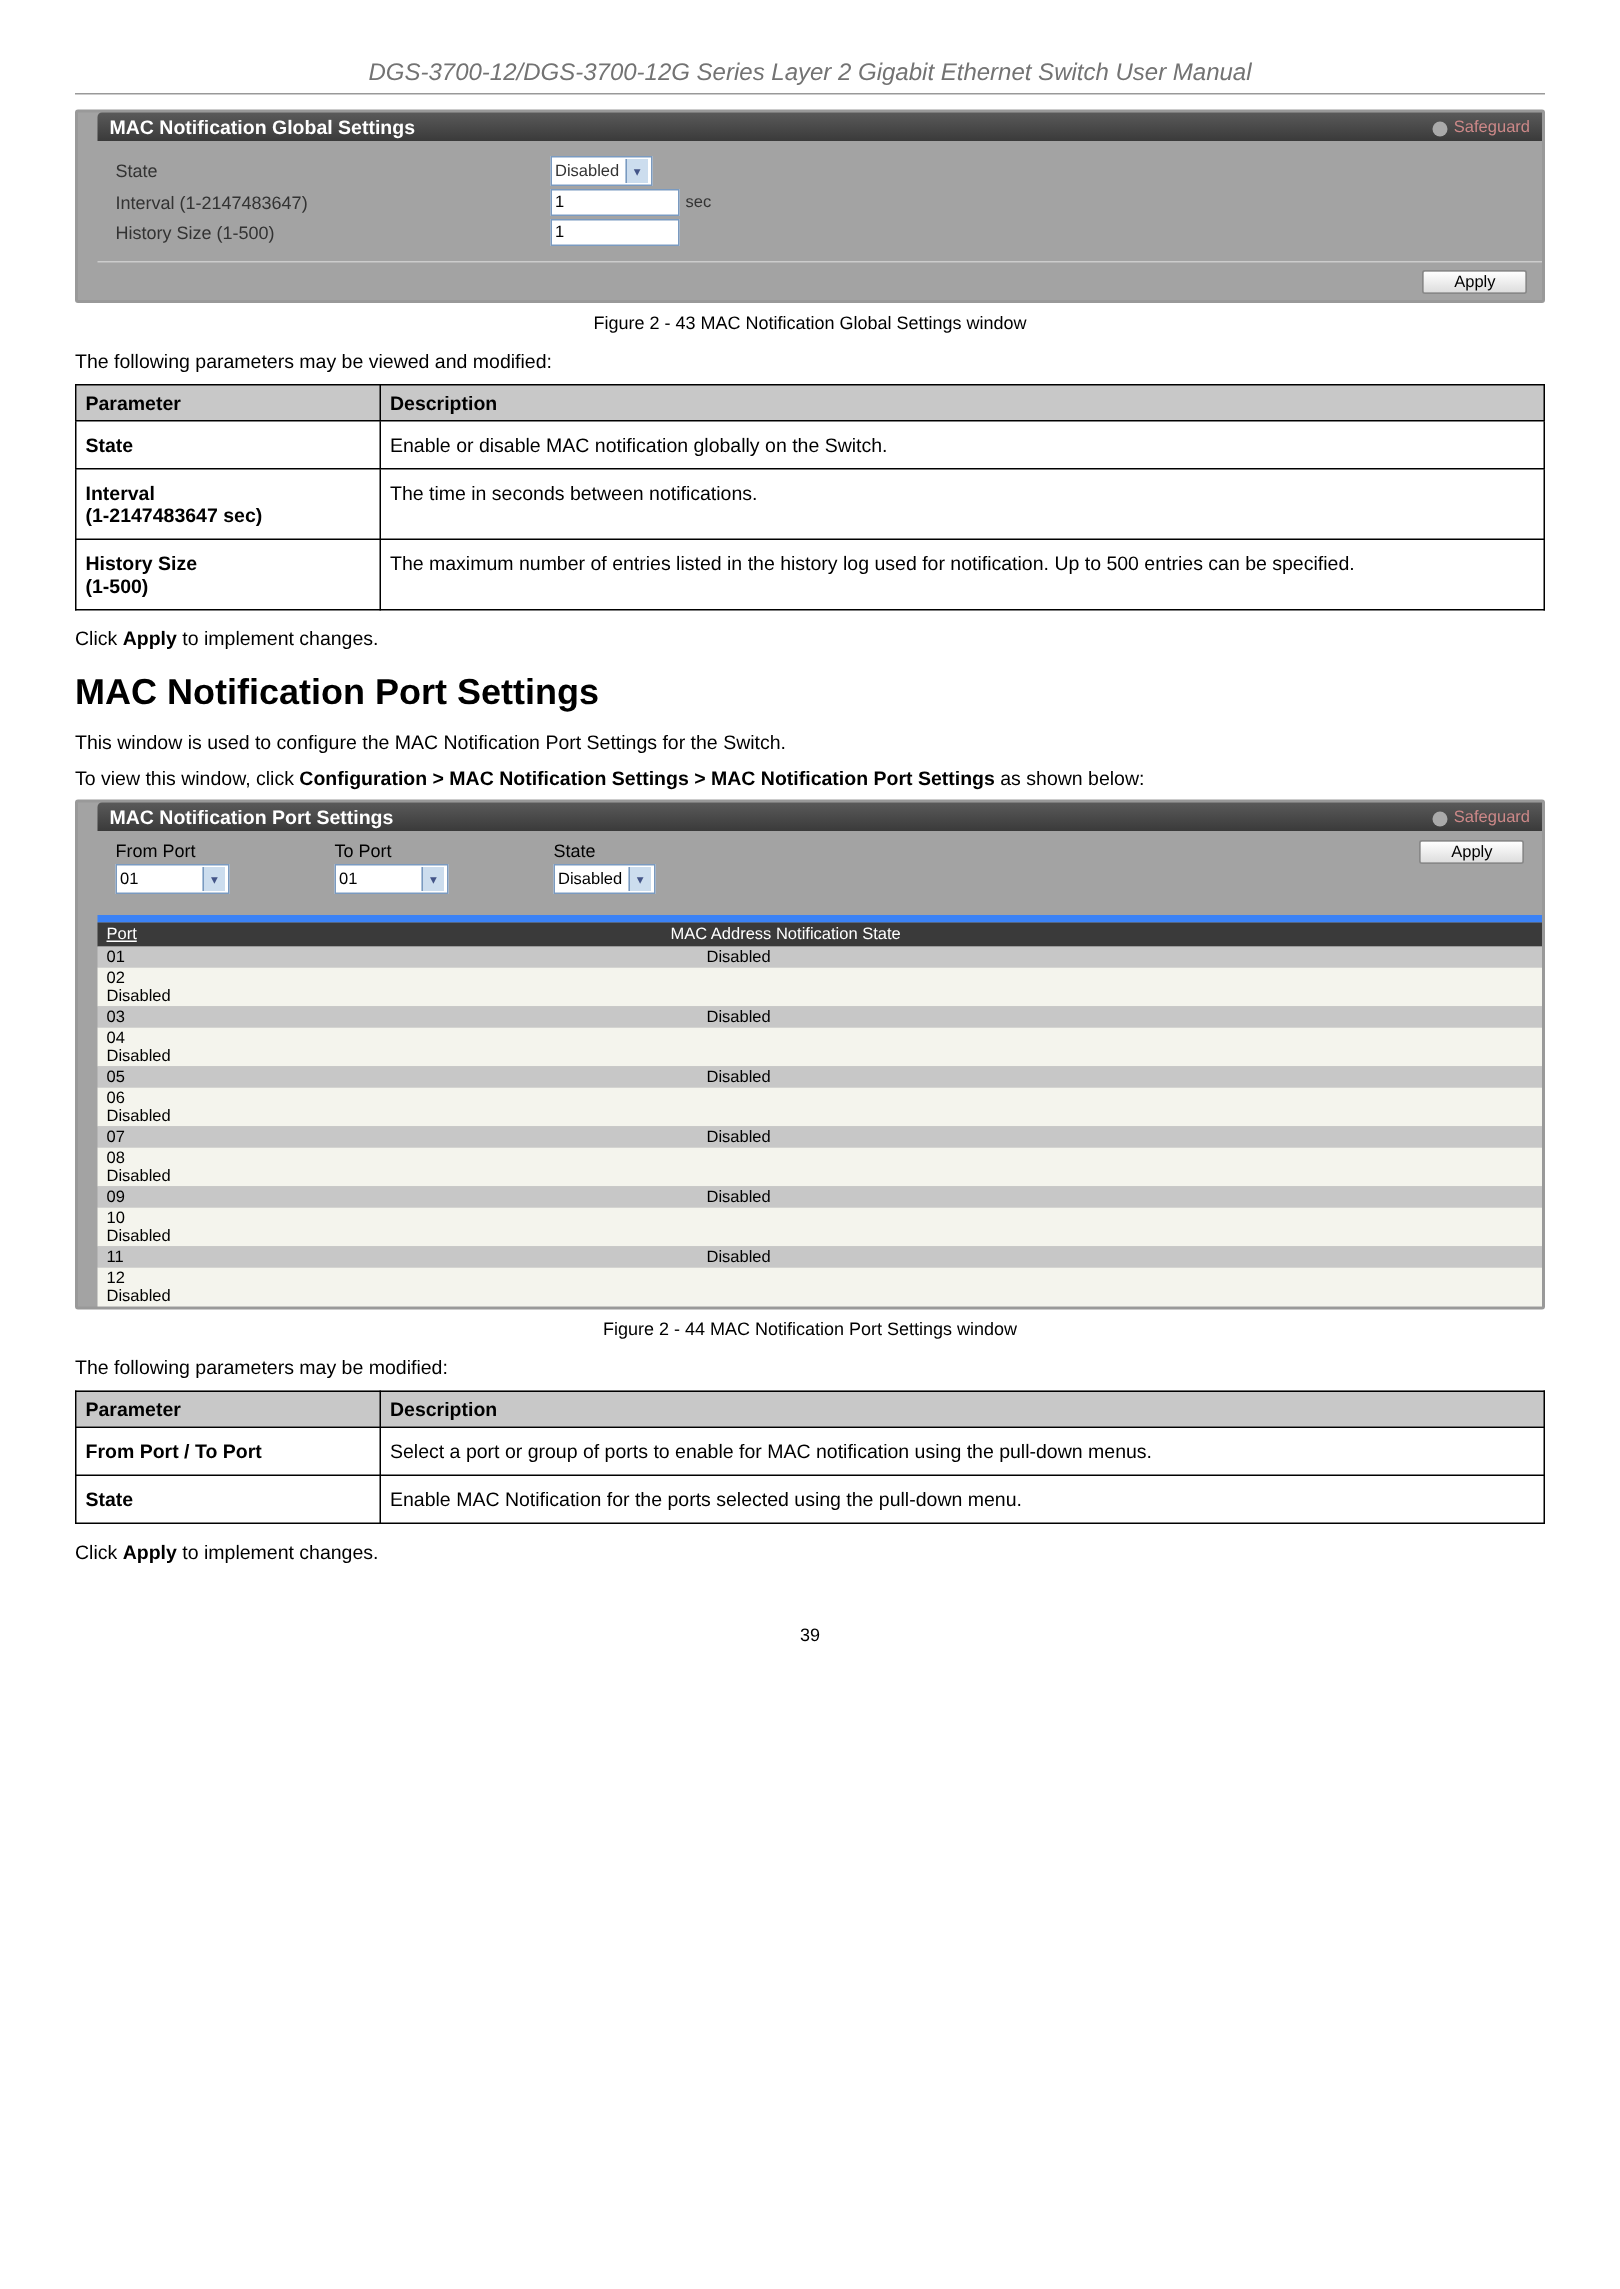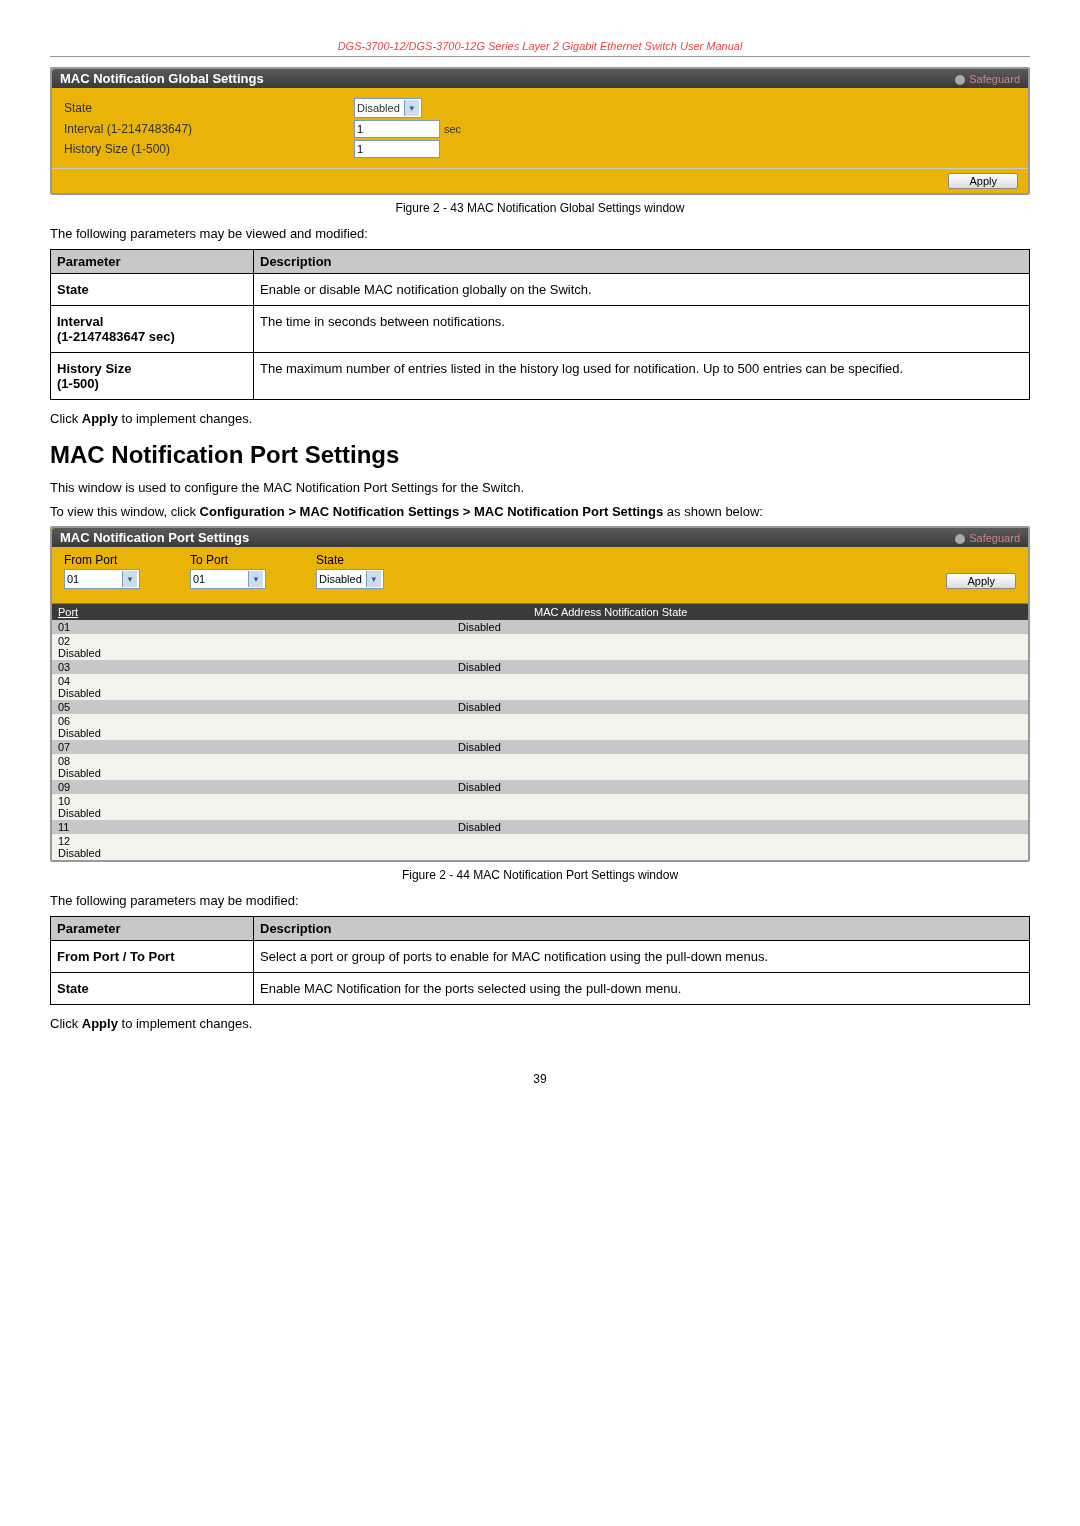--- a/index.html
+++ b/index.html
@@ -7,31 +7,32 @@
     padding: 40px 50px;
     font-family: Arial, Helvetica, sans-serif;
     font-size: 13px;
     color: #000;
     background: #fff;
     width: 980px;
   }
   .manual-header {
     text-align: center;
     font-style: italic;
-    color: #ef4444;
-    font-size: 11px;
+    color: #737373;
+    font-size: 16px;
     padding-bottom: 4px;
     border-bottom: 1px solid #999;
     margin-bottom: 10px;
   }
   .panel {
     border: 2px solid #999;
     border-radius: 2px;
-    background: #eab308;
+    background: #a3a3a3;
     margin-bottom: 6px;
+    padding-left: 13px;
   }
   .panel-header {
     background: linear-gradient(#5a5a5a,#3a3a3a);
     color: #fff;
     font-weight: bold;
     font-size: 13px;
     padding: 2px 8px;
     display: flex;
     justify-content: space-between;
     align-items: center;
@@ -146,35 +147,34 @@
   h2.section {
     font-family: Arial, sans-serif;
     font-size: 24px;
     font-weight: bold;
     margin: 14px 0 10px 0;
   }
   p { margin: 6px 0; line-height: 1.35; }
   .bold { font-weight: bold; }
   .port-controls {
     display: flex;
-    gap: 50px;
-    align-items: flex-end;
+    gap: 70px;
     padding: 6px 12px 14px 12px;
-    border-bottom: 1px solid #3b82f6;
+    border-bottom: 5px solid #3b82f6;
   }
   .port-controls .col { display:flex; flex-direction:column; gap:2px; font-size:12px; }
   .port-controls .apply-col { margin-left:auto; }
   .data-header {
     background: #3a3a3a;
     color: #fff;
     font-size: 11px;
     display: flex;
     padding: 2px 6px;
   }
-  .data-header .c1 { width: 476px; text-decoration: underline; }
+  .data-header .c1 { width: 376px; text-decoration: underline; }
   .data-row {
     display: flex;
     font-size: 11px;
     padding: 1px 6px;
   }
   .data-row.odd { background: #c7c7c7; }
   .data-row.even { background: #f4f4ed; flex-direction: column; }
   .data-row .c1 { width: 400px; }
   .page-num { text-align:center; font-size:12px; margin-top:40px; }
 </style>

